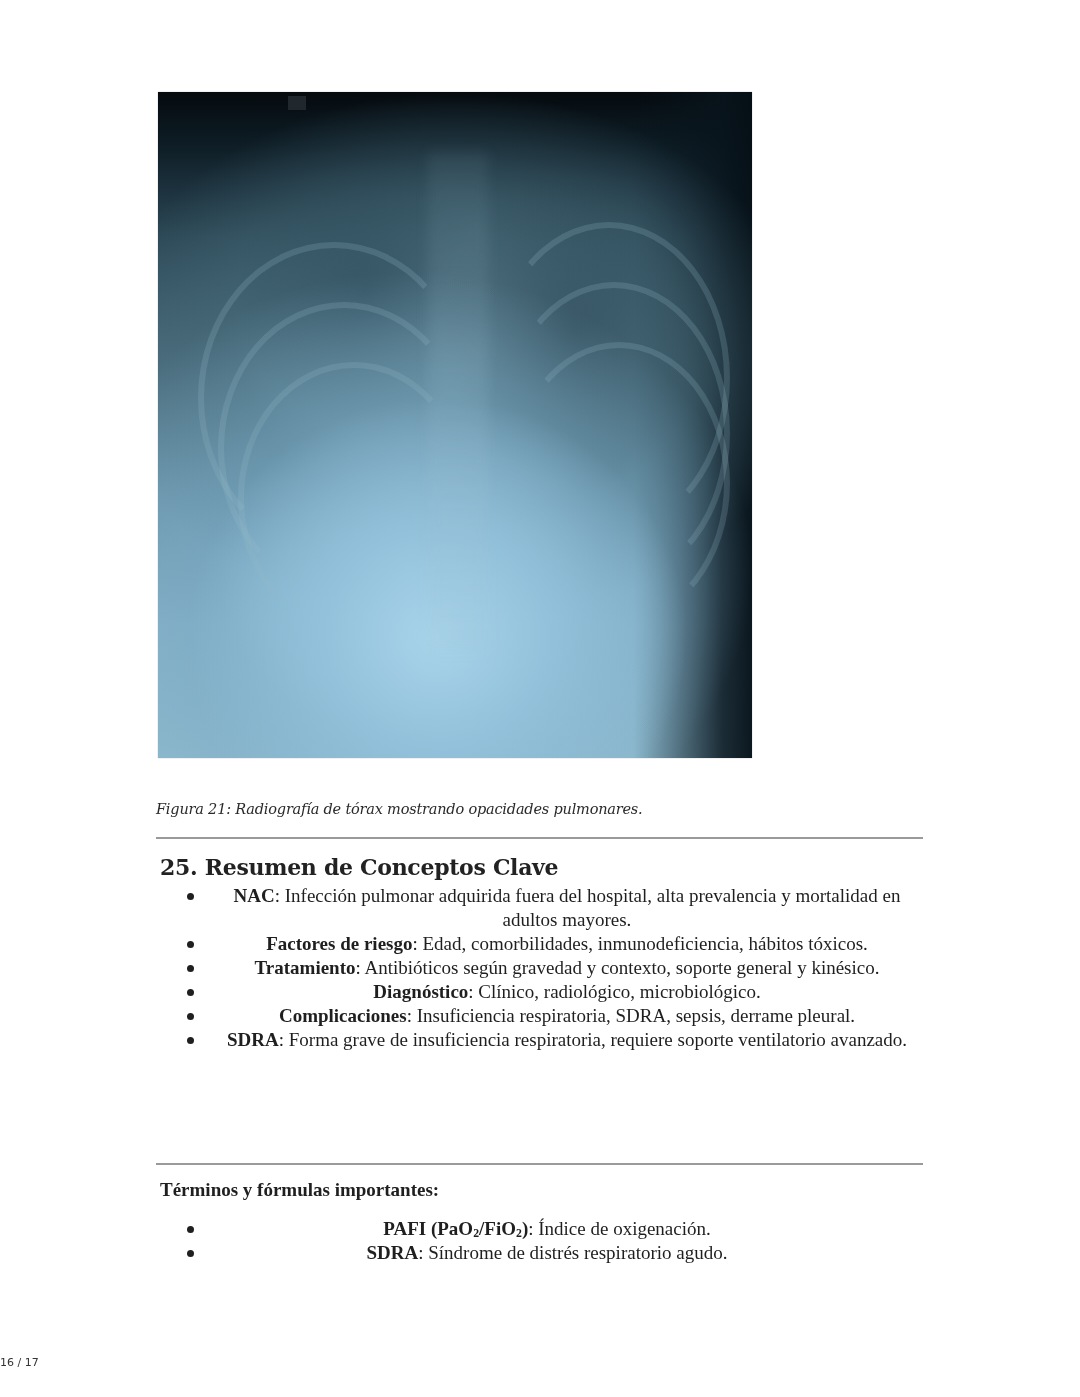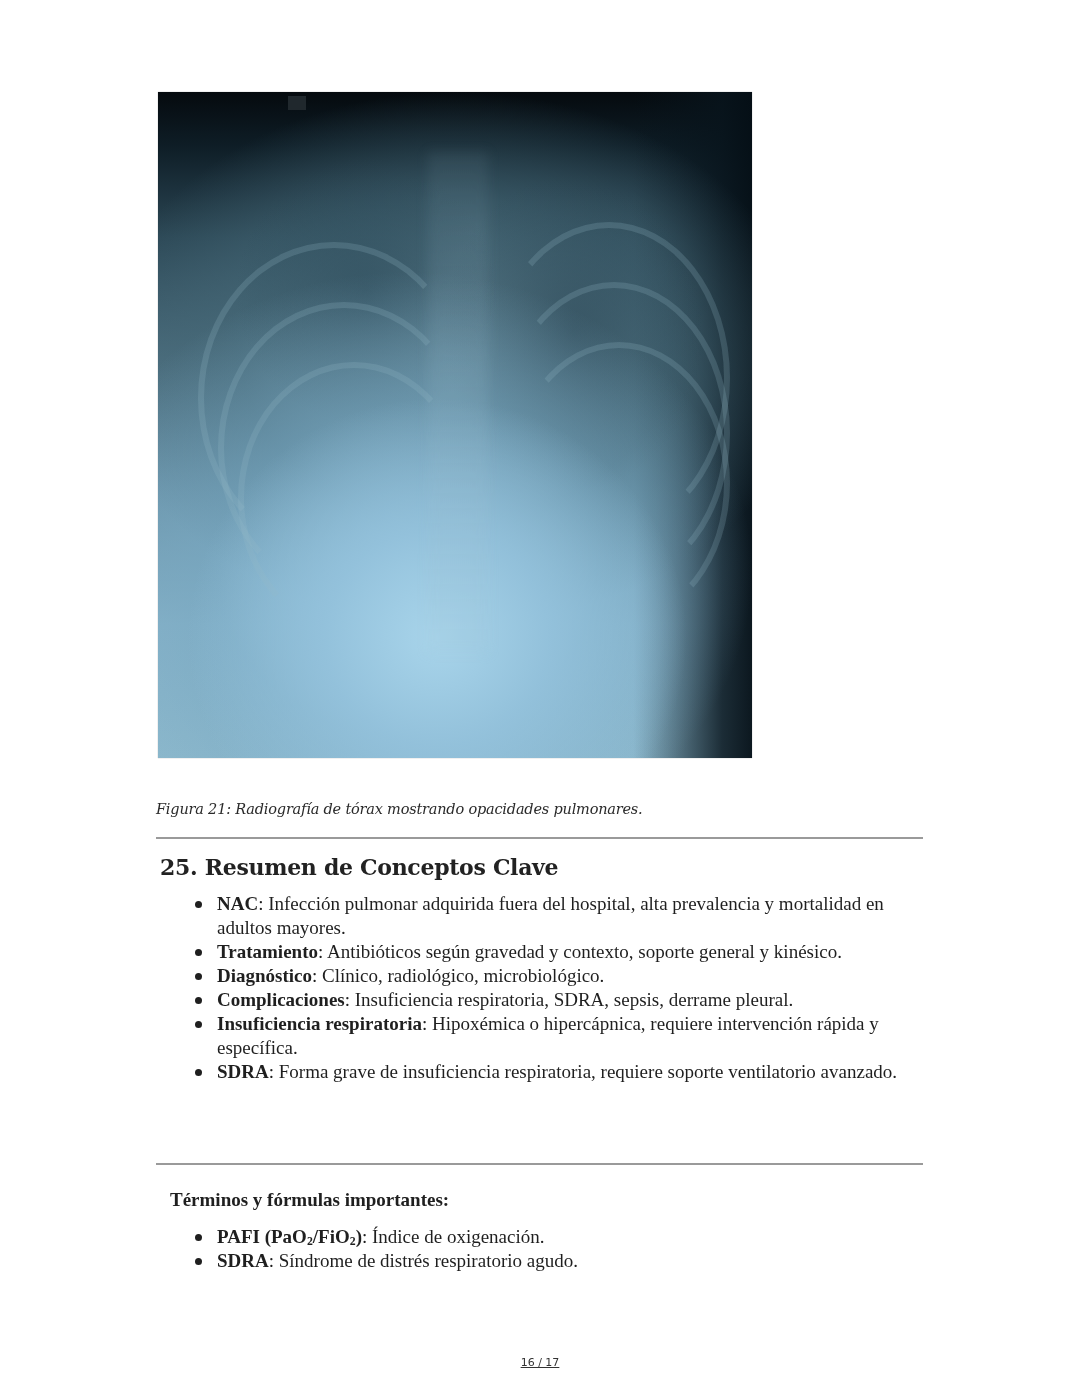--- a/index.html
+++ b/index.html
@@ -92,27 +92,28 @@
       font-family: "DejaVu Serif", "Liberation Serif", serif;
       font-weight: bold;
       font-size: 22px;
       color: #222;
       letter-spacing: -0.3px;
     }
     
     ul.bullets {
       position: absolute;
       left: 185px;
-      margin: 8px;
+      margin: 0;
       padding: 0;
       list-style: none;
       font-family: "Liberation Serif", "DejaVu Serif", serif;
       font-size: 19px;
       line-height: 24px;
       color: #1f1f1f;
+      text-align: center;
     }
     ul.bullets li {
       position: relative;
       padding-left: 24px;
     }
     ul.bullets li .dot {
       position: absolute;
       left: 2px;
       top: 9px;
       width: 7px;
@@ -128,41 +129,39 @@
       width: 740px;
     }
     ul.terms-list {
       top: 1217px;
       width: 700px;
     }
     .terms-title {
       position: absolute;
       left: 156px;
       top: 1175px;
-      margin: 14px;
+      margin: 4px;
       font-family: "Liberation Serif", "DejaVu Serif", serif;
       font-weight: bold;
       font-size: 19px;
       color: #1f1f1f;
     }
     sub {
       font-size: 0.62em;
       vertical-align: -0.2em;
       line-height: 0;
     }
     .page-number {
       position: absolute;
       left: 0;
       width: 1080px;
       top: 1356px;
-      text-align: center;
       font-family: "DejaVu Sans", "Liberation Sans", sans-serif;
       font-size: 11px;
       color: #333;
-      text-decoration: underline;
     }
   </style>
 </head>
 <body>
 
 <div class="page">
 
   <div class="xray" role="img" aria-label="Radiografía de tórax">
     <div class="marker"></div>
     <div class="spine"></div>
@@ -175,24 +174,24 @@
   </div>
 
   <div class="caption">Figura 21: Radiografía de tórax mostrando opacidades pulmonares.</div>
 
   <div class="rule r1"></div>
 
   <h2 class="section-title">25. Resumen de Conceptos Clave</h2>
 
   <ul class="bullets main-list">
     <li><span class="dot"></span><b>NAC</b><span>: Infección pulmonar adquirida fuera del hospital, alta prevalencia y mortalidad en adultos mayores.</span></li>
+    <li><span class="dot"></span><b>Factores de riesgo</b><span>: Edad, comorbilidades, inmunodeficiencia, hábitos tóxicos.</span></li>
     <li><span class="dot"></span><b>Tratamiento</b><span>: Antibióticos según gravedad y contexto, soporte general y kinésico.</span></li>
     <li><span class="dot"></span><b>Diagnóstico</b><span>: Clínico, radiológico, microbiológico.</span></li>
     <li><span class="dot"></span><b>Complicaciones</b><span>: Insuficiencia respiratoria, SDRA, sepsis, derrame pleural.</span></li>
-    <li><span class="dot"></span><b>Insuficiencia respiratoria</b><span>: Hipoxémica o hipercápnica, requiere intervención rápida y específica.</span></li>
     <li><span class="dot"></span><b>SDRA</b><span>: Forma grave de insuficiencia respiratoria, requiere soporte ventilatorio avanzado.</span></li>
   </ul>
 
   <div class="rule r2"></div>
 
   <p class="terms-title">Términos y fórmulas importantes:</p>
 
   <ul class="bullets terms-list">
     <li><span class="dot"></span><b><span>PAFI (PaO</span><sub>2</sub><span>/FiO</span><sub>2</sub><span>)</span></b><span>: Índice de oxigenación.</span></li>
     <li><span class="dot"></span><b>SDRA</b><span>: Síndrome de distrés respiratorio agudo.</span></li>

